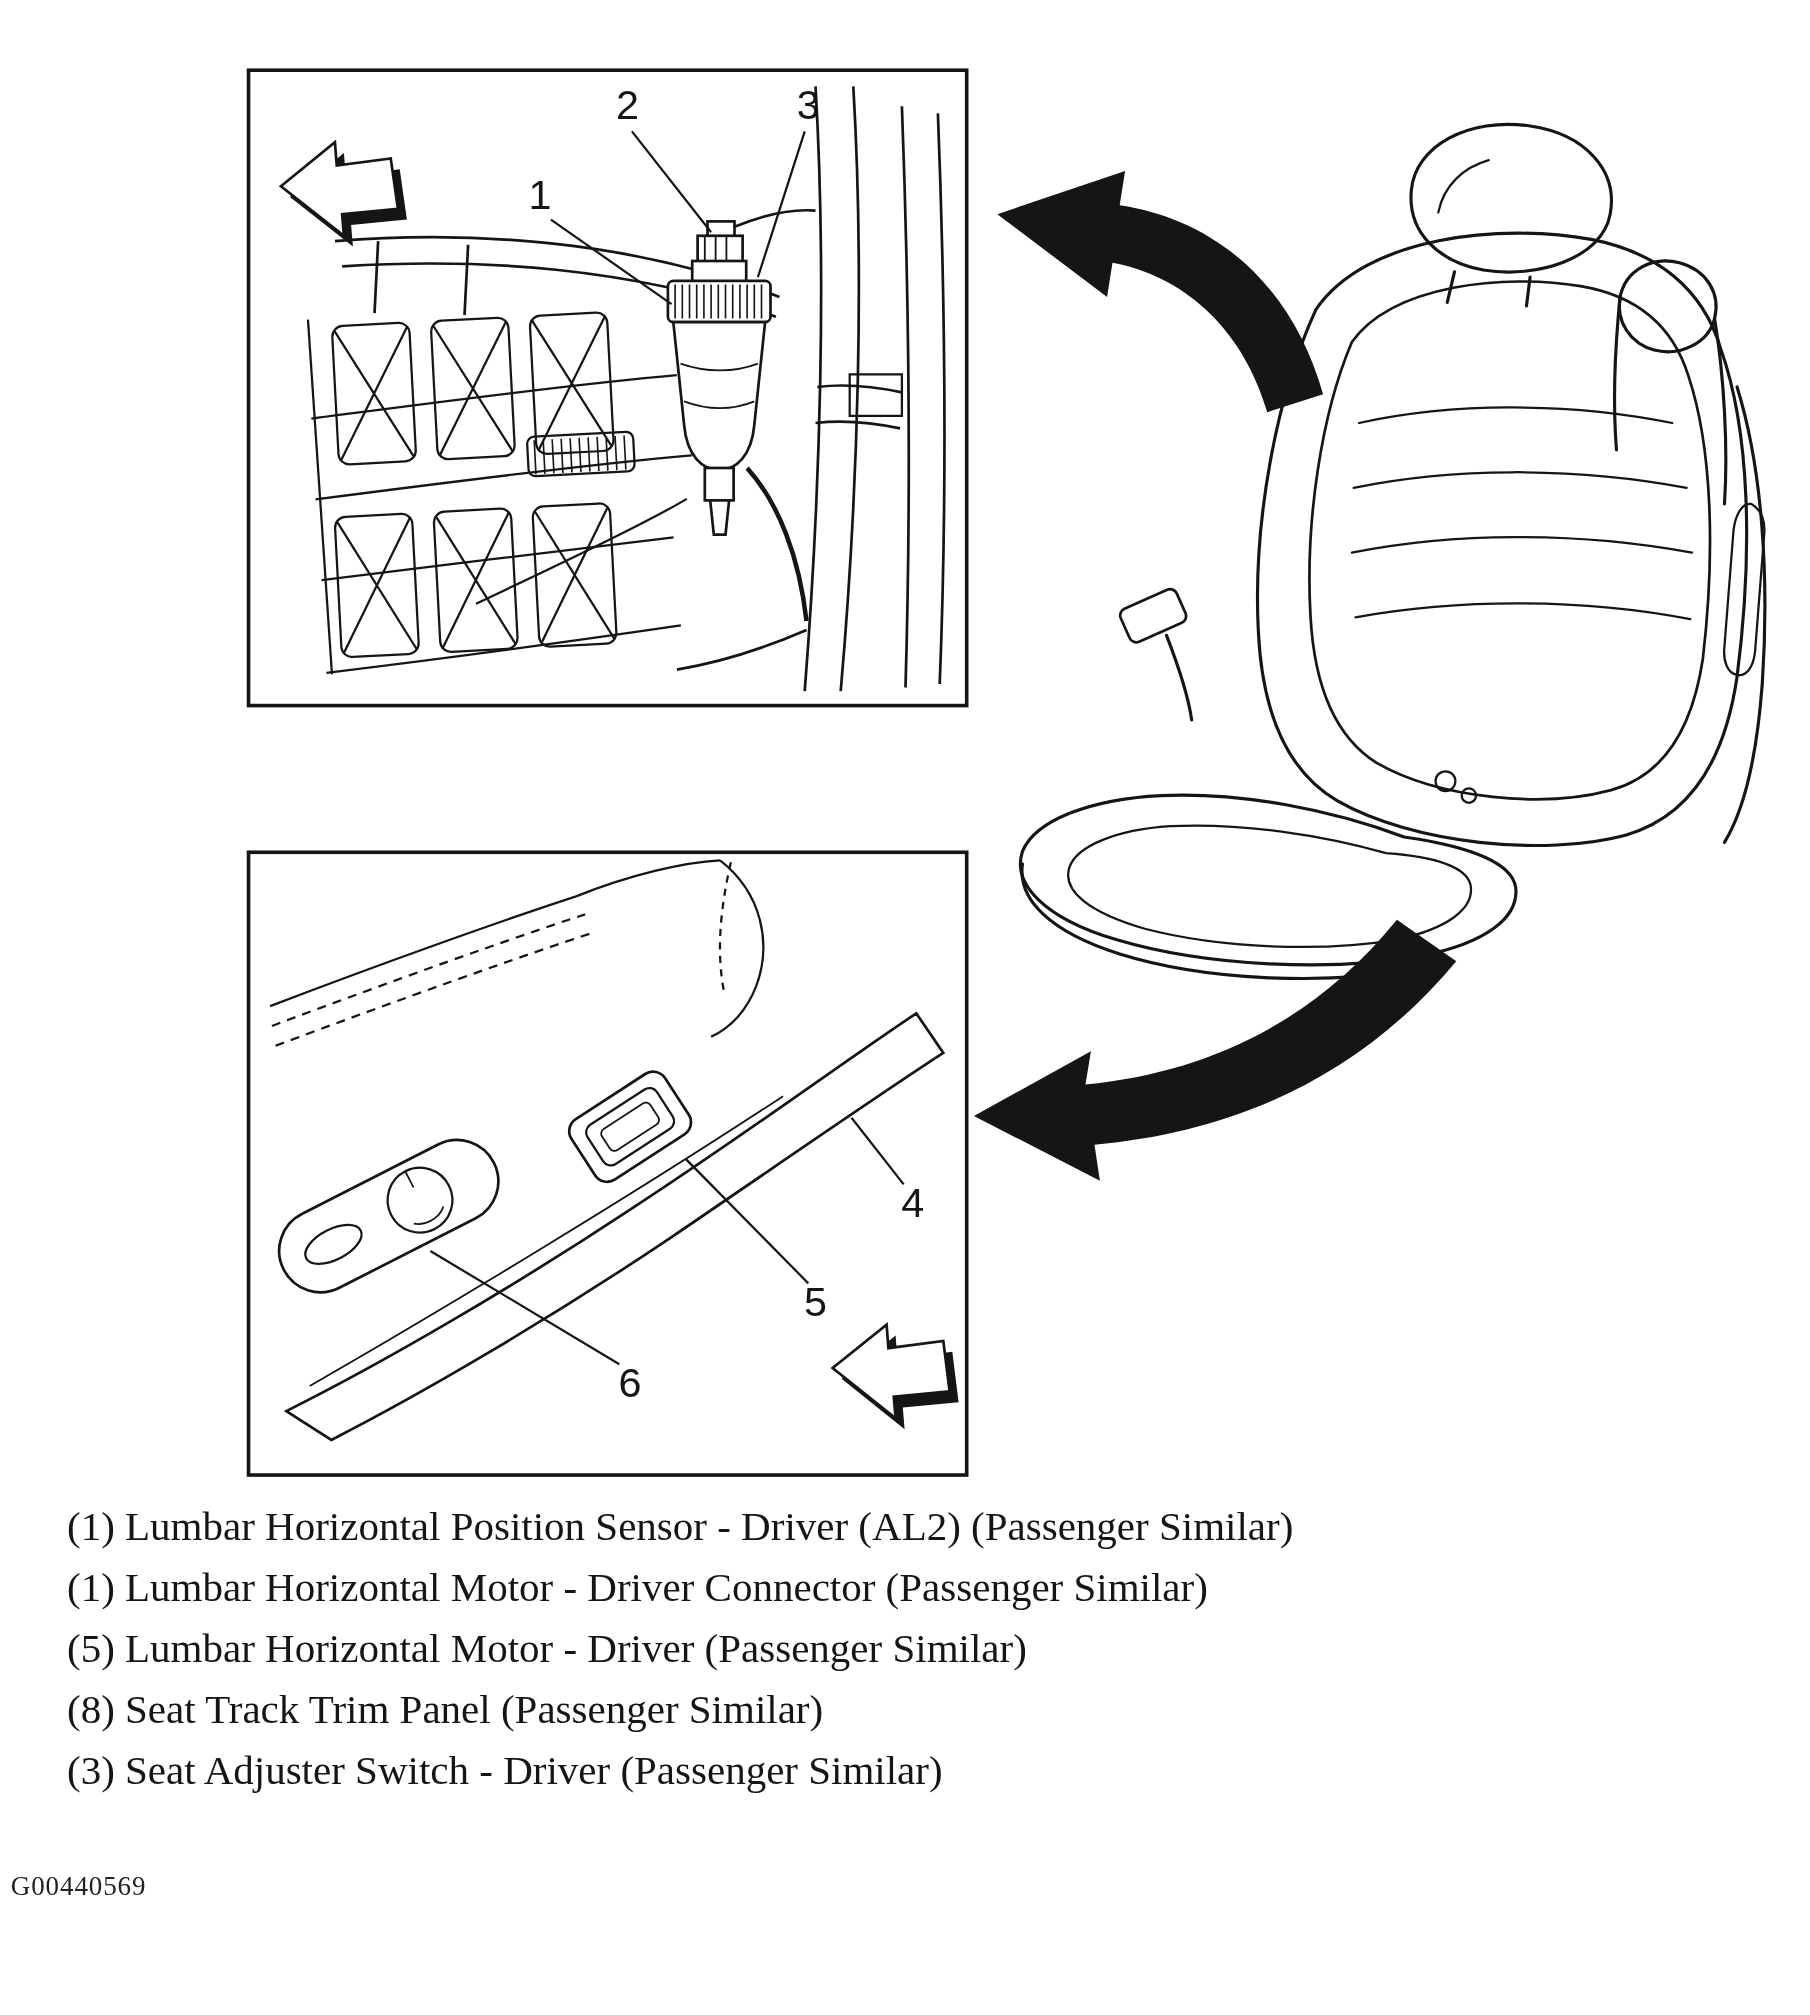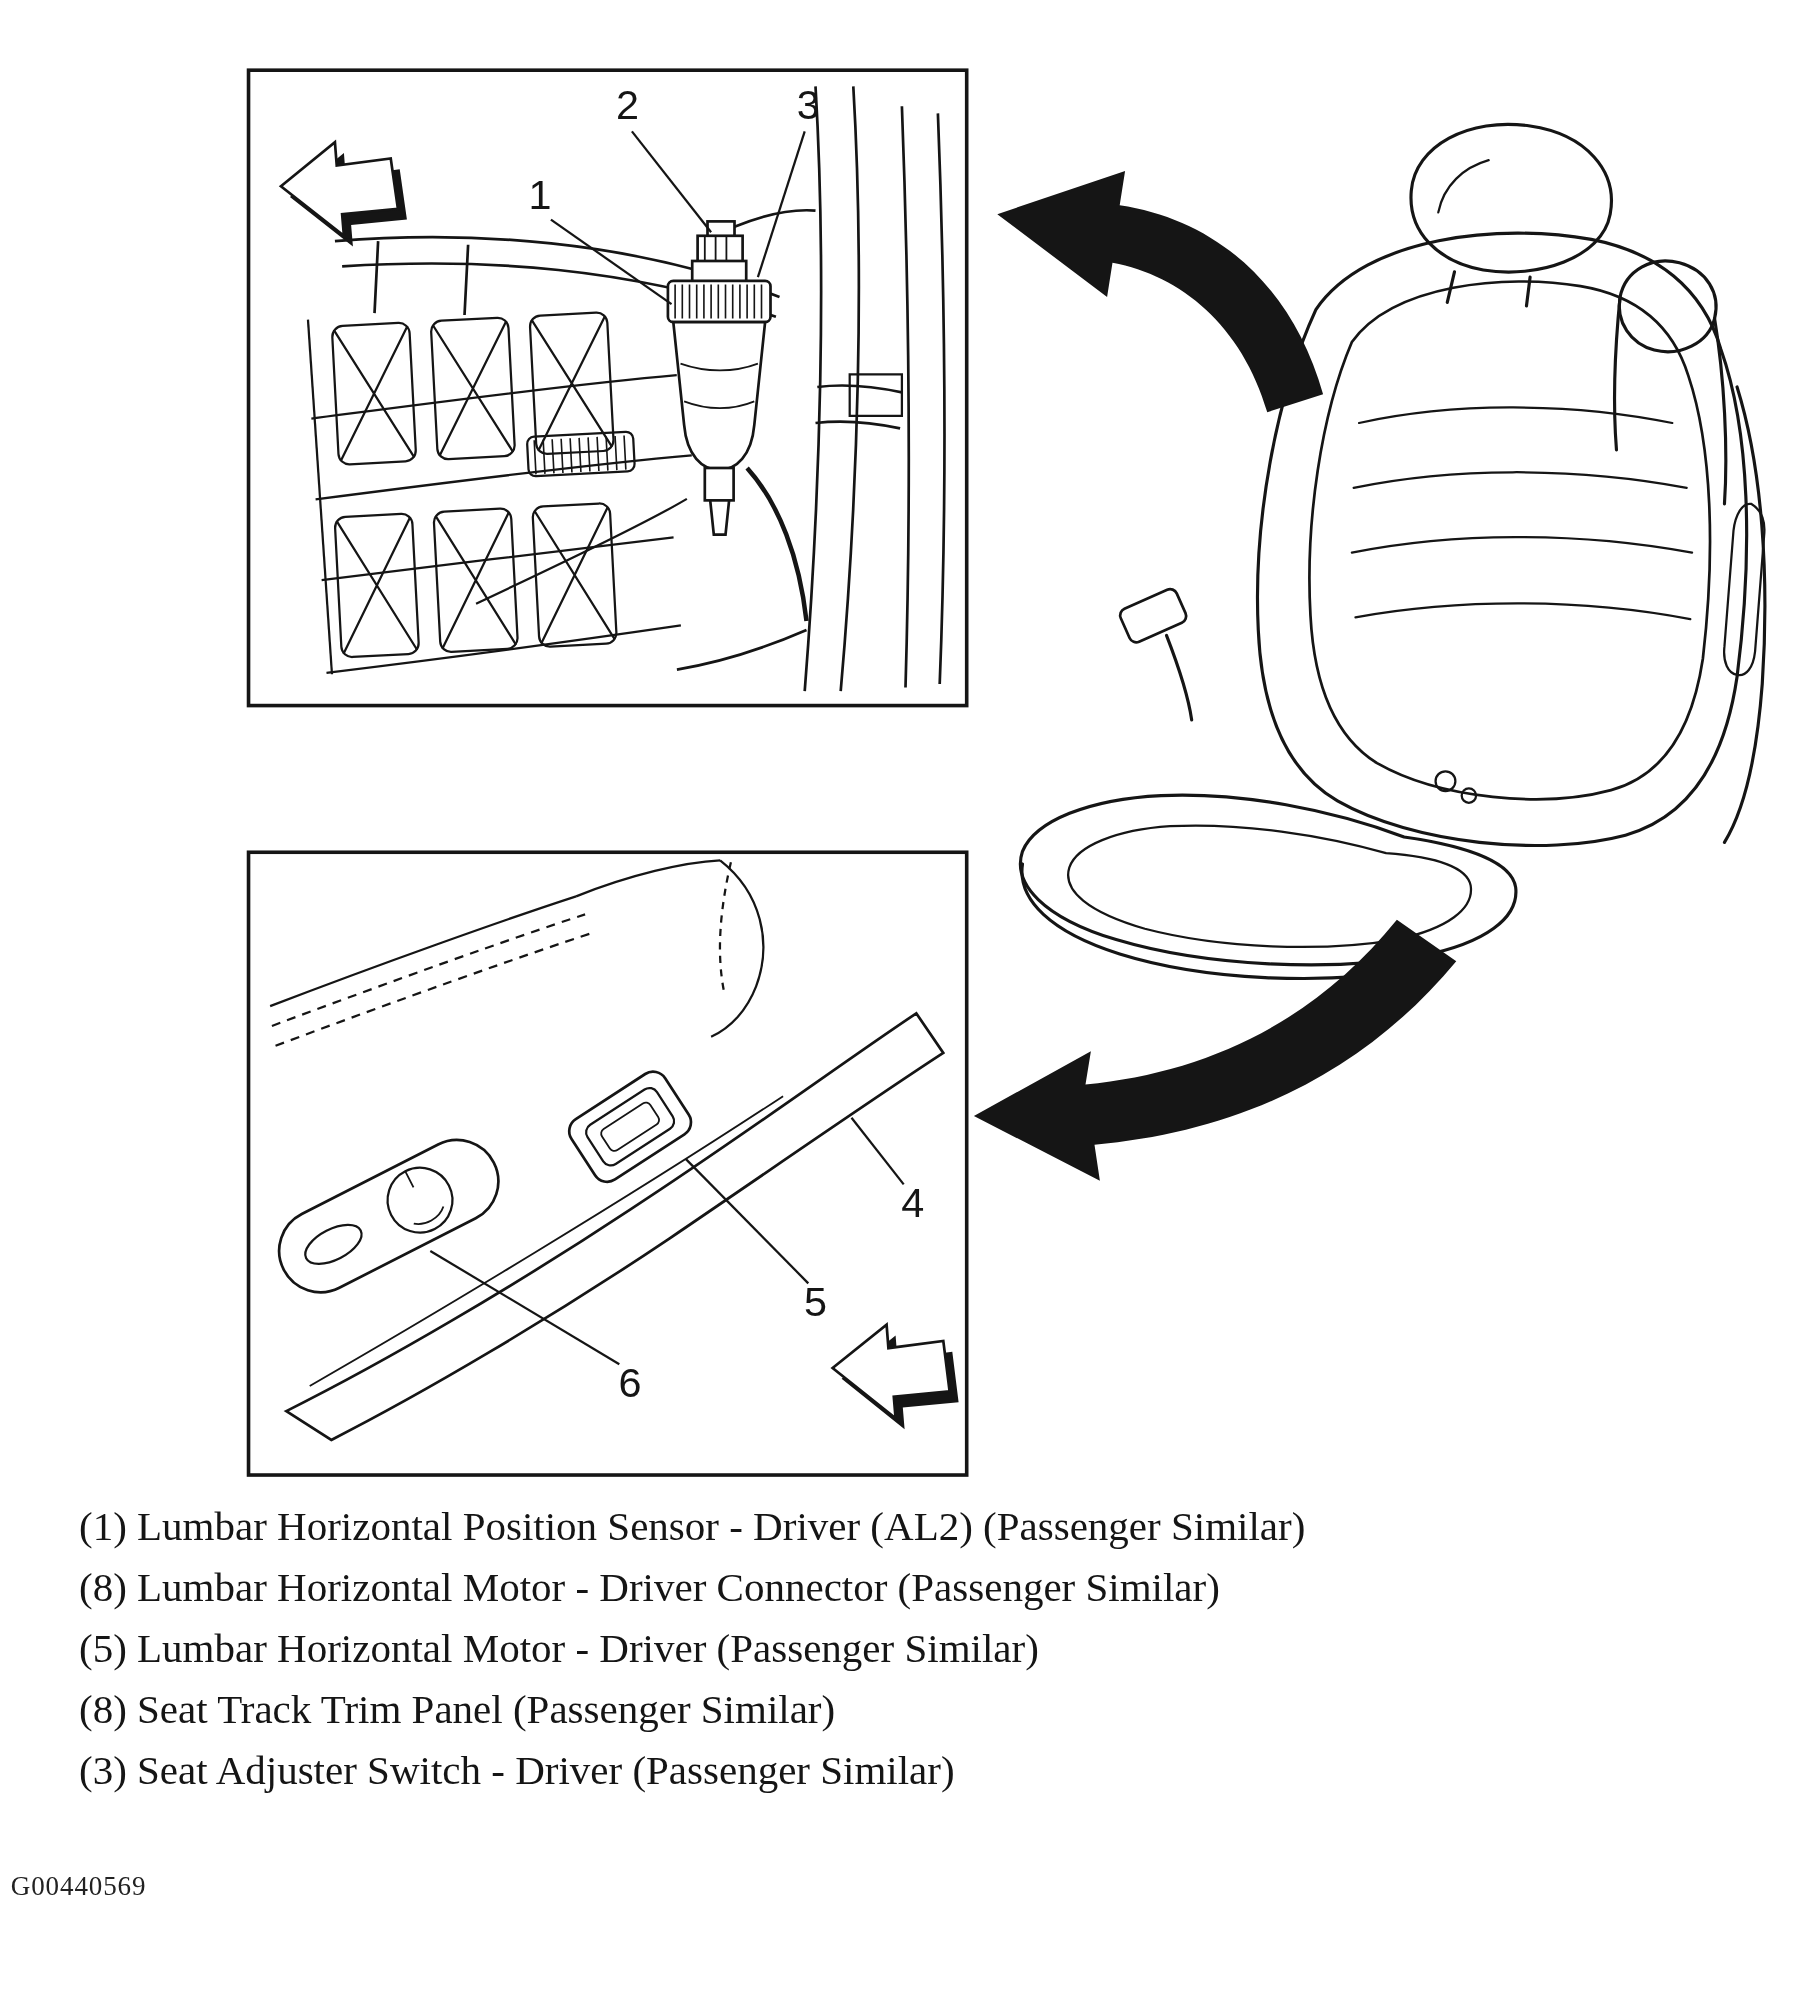--- a/index.html
+++ b/index.html
@@ -1,20 +1,20 @@
 <!DOCTYPE html>
 <html style="font-size:14.4px"><head>
 <meta charset="utf-8">
 <style>
   html,body{margin:0;padding:0;background:#fff;}
   .page{position:relative;width:1811px;height:2015px;background:#ffffff;overflow:hidden;
         font-family:"Liberation Serif",serif;color:#111;}
   .diagram-svg{position:absolute;left:0;top:0;}
   svg text{font-family:"Liberation Sans",sans-serif;font-size:46px;fill:#151515;}
-  .legend{position:absolute;left:67px;top:1496px;font-size:41px;color:#151515;margin-left:12px;}
+  .legend{position:absolute;left:67px;top:1496px;font-size:41px;color:#151515;}
   .legend-line{height:61px;line-height:61px;white-space:nowrap;}
   .figure-id{position:absolute;left:10.8px;top:1871px;font-size:27px;color:#222;
              font-family:"Liberation Serif",serif;letter-spacing:0.9px;}
 </style>
 </head>
 <body>
 
 <div class="page">
 
 <svg class="diagram-svg" width="1811" height="2015" viewBox="0 0 2012 2239" xmlns="http://www.w3.org/2000/svg">
@@ -172,21 +172,21 @@
     <circle cx="1606" cy="868" r="11" stroke-width="2.5"></circle>
     <circle cx="1632" cy="884" r="8" stroke-width="2.5"></circle>
   </g>
 
   <path fill="#151515" d="M1108,238 L1250,190 L1244,228 C1352,244 1436,318 1470,438 L1408,458 C1380,362 1312,306 1236,292 L1230,330 Z"></path>
   <path fill="#151515" d="M1082,1240 L1212,1168 L1206,1205 C1340,1192 1460,1136 1552,1022 L1618,1068 C1512,1196 1372,1258 1216,1272 L1222,1312 Z"></path>
 </svg>
 
   <div class="legend">
     <div class="legend-line">(1) Lumbar Horizontal Position Sensor - Driver (AL2) (Passenger Similar)</div>
-    <div class="legend-line">(8) Lumbar Horizontal Motor - Driver Connector (Passenger Similar)</div>
+    <div class="legend-line">(1) Lumbar Horizontal Motor - Driver Connector (Passenger Similar)</div>
     <div class="legend-line">(5) Lumbar Horizontal Motor - Driver (Passenger Similar)</div>
     <div class="legend-line">(8) Seat Track Trim Panel (Passenger Similar)</div>
     <div class="legend-line">(3) Seat Adjuster Switch - Driver (Passenger Similar)</div>
   </div>
 
   <div class="figure-id">G00440569</div>
 </div>
 
 
 </body></html>

